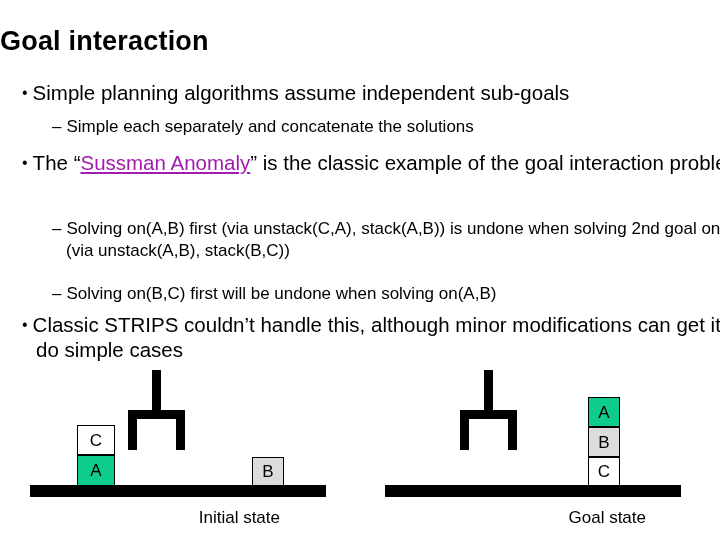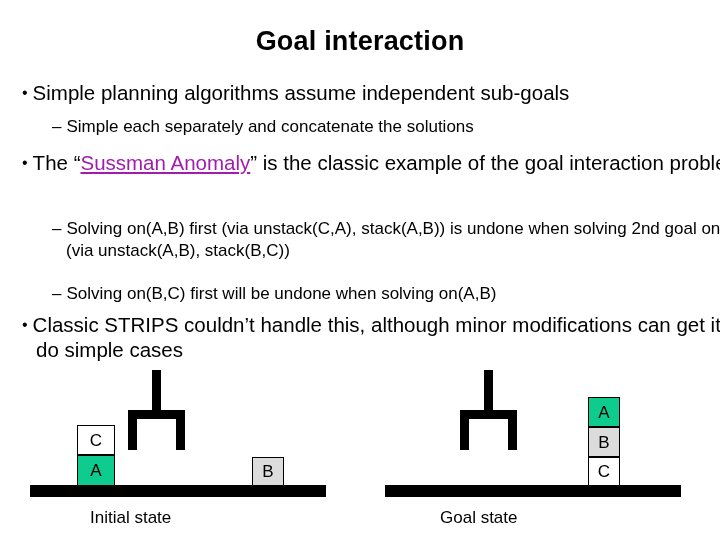--- a/index.html
+++ b/index.html
@@ -15,21 +15,20 @@
     overflow: hidden;
     position: relative;
   }
 
   
   .slide-title {
     position: absolute;
     top: 27px;
     left: 0;
     width: 720px;
-    text-align: center;
     font-size: 27px;
     font-weight: bold;
     letter-spacing: 0.2px;
     line-height: 1.1;
   }
 
   
   .body-block {
     position: absolute;
     left: 0;
@@ -111,21 +110,21 @@
     position: absolute;
     background: #000000;
   }
   .gripper .prong {
     position: absolute;
     background: #000000;
   }
 
   .caption {
     position: absolute;
-    text-align: left;
+    text-align: right;
     font-size: 17px;
     line-height: 1;
     color: #000000;
   }
 </style>
 </head>
 <body>
 
 <div class="slide-title">Goal interaction</div>
 
@@ -194,16 +193,16 @@
     <div class="block" style="left:588px; top:397px; width:32px; height:30px; background:#0ecb8e;">
       <span>A</span>
     </div>
     <div class="block" style="left:588px; top:427px; width:32px; height:30px; background:#dcdcdc;">
       <span>B</span>
     </div>
     <div class="block" style="left:588px; top:457px; width:32px; height:29px; background:#ffffff;">
       <span>C</span>
     </div>
 
-    <div class="caption" style="left:440px; top:509px; width:190px;">Goal state</div>
+    <div class="caption" style="left:456px; top:509px; width:190px;">Goal state</div>
   </div>
 
 </div>
 
 </body></html>

